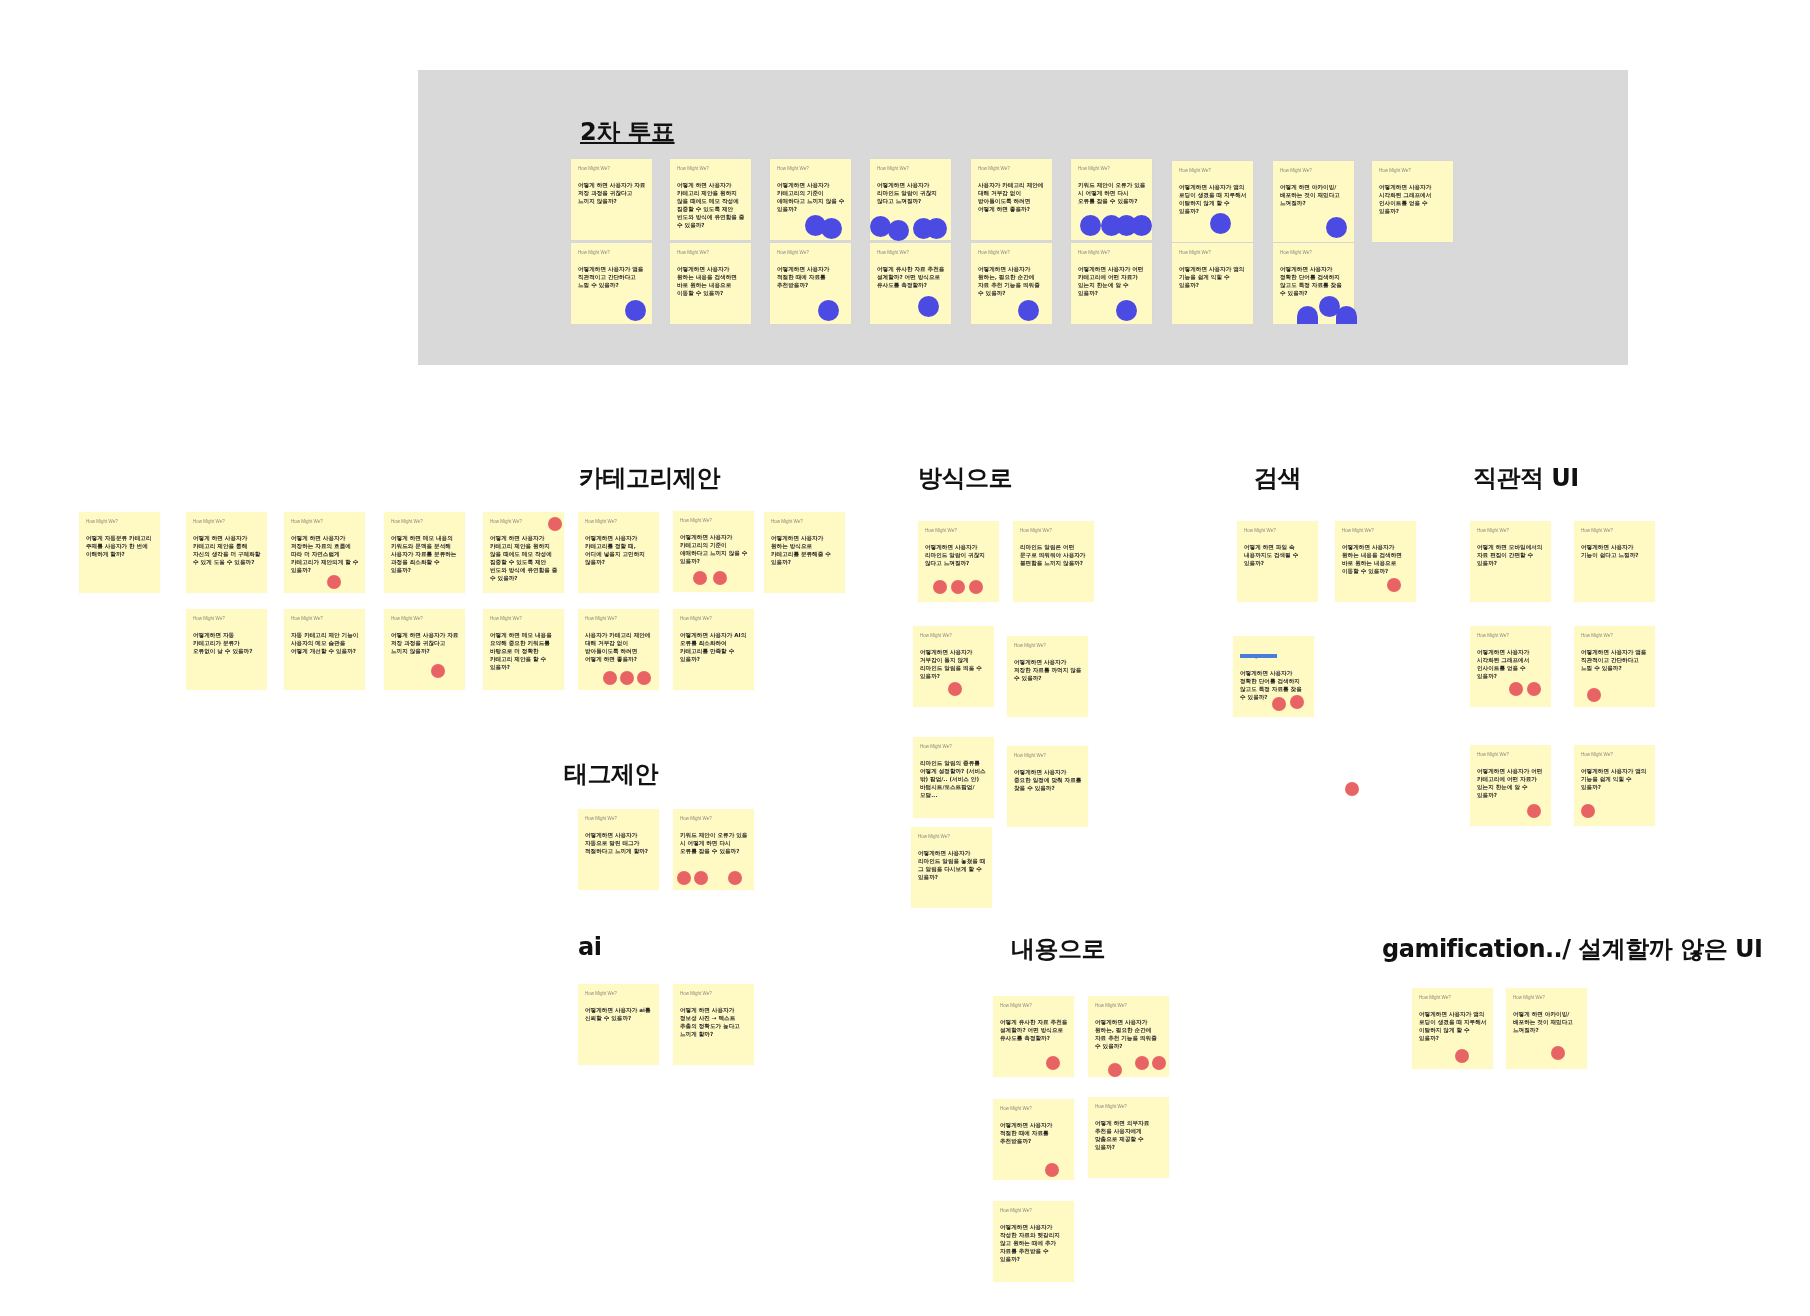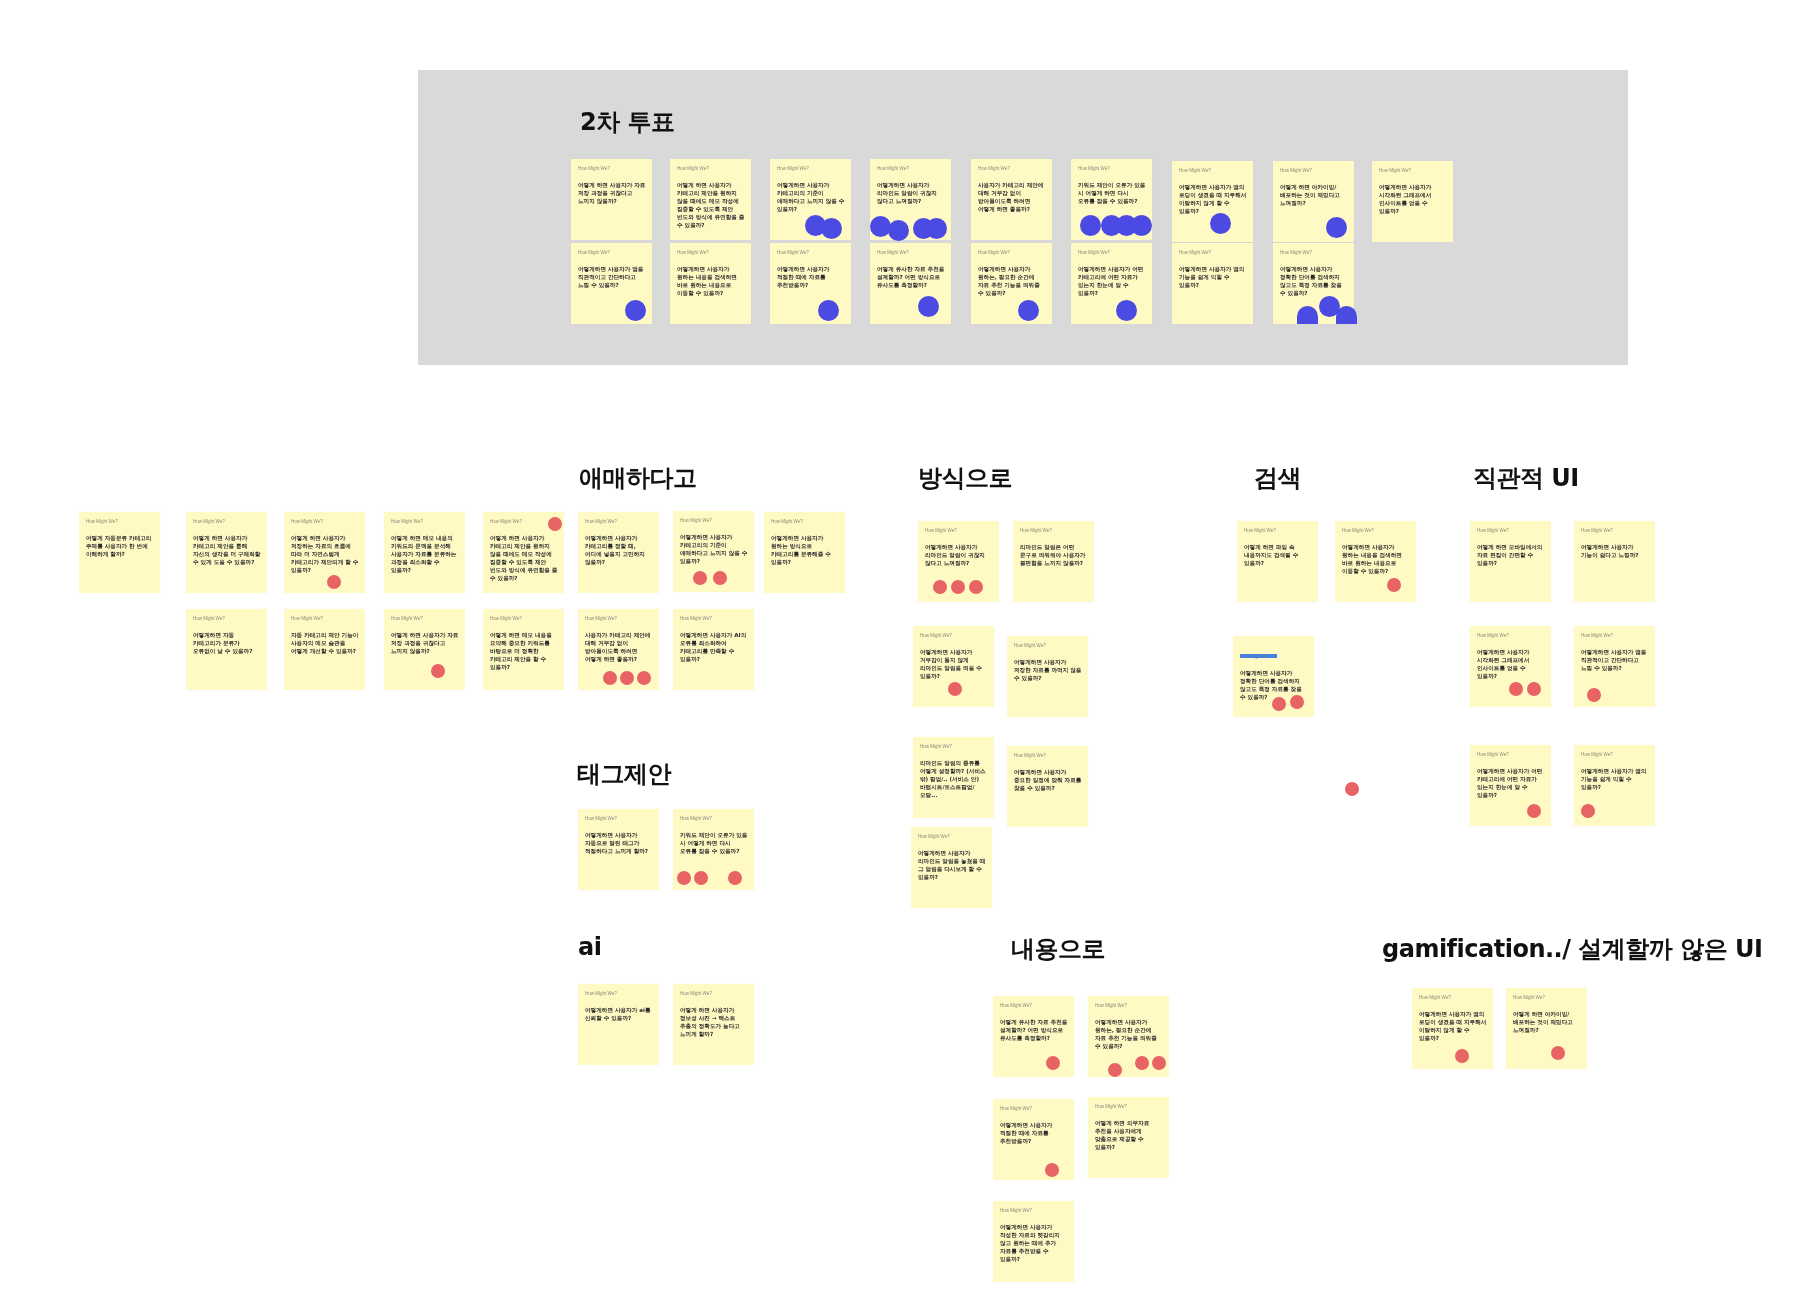--- a/index.html
+++ b/index.html
@@ -38,27 +38,27 @@
     .dot {
       position: absolute; border-radius: 50%;
     }
     .dot.blue { width: 21px; height: 21px; background: #4b4be3; }
     .dot.red { width: 14px; height: 14px; background: #e86464; }
   </style>
 </head>
 <body>
 
 <div class="panel" style="left:418px;top:70px;width:1210px;height:295px;"></div>
-<div class="section-title" style="left:580px;top:106px;">2차 투표</div>
+<div class="section-title" style="left:580px;top:116px;text-decoration:underline;">2차 투표</div>
 
-<div class="section-title" style="left:579px;top:462px;">애매하다고</div>
+<div class="section-title" style="left:579px;top:462px;">카테고리제안</div>
 <div class="section-title" style="left:918px;top:462px;">방식으로</div>
 <div class="section-title" style="left:1254px;top:462px;">검색</div>
 <div class="section-title" style="left:1473px;top:462px;">직관적 UI</div>
-<div class="section-title" style="left:577px;top:758px;">태그제안</div>
+<div class="section-title" style="left:564px;top:758px;">태그제안</div>
 <div class="section-title" style="left:578px;top:933px;">ai</div>
 <div class="section-title" style="left:1011px;top:933px;">내용으로</div>
 <div class="section-title" style="left:1382px;top:933px;">gamification../ 설계할까 않은 UI</div>
 
 <div id="board">
     <div class="note" style="left: 571px; top: 159px;">
       <span class="hmw">How Might We?</span>
       <span class="txt">어떻게 하면 사용자가 자료 저장 과정을 귀찮다고 느끼지 않을까?</span>
     </div>
     <div class="note" style="left: 670px; top: 159px;">

